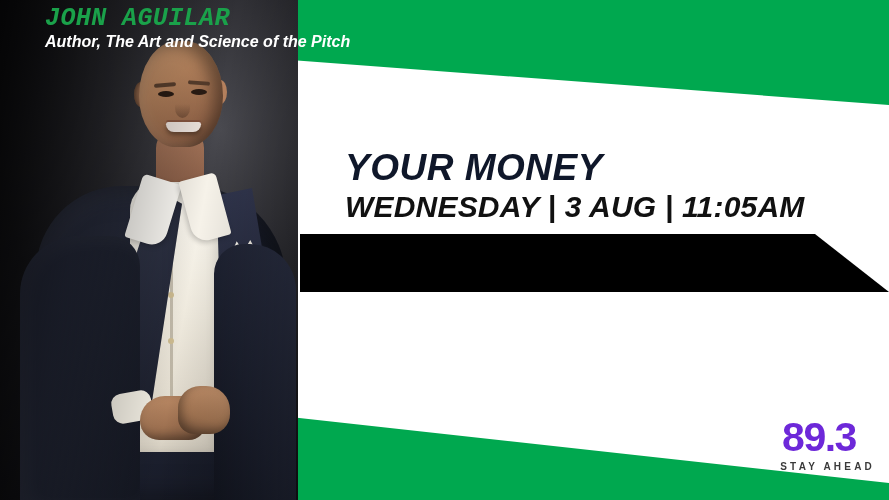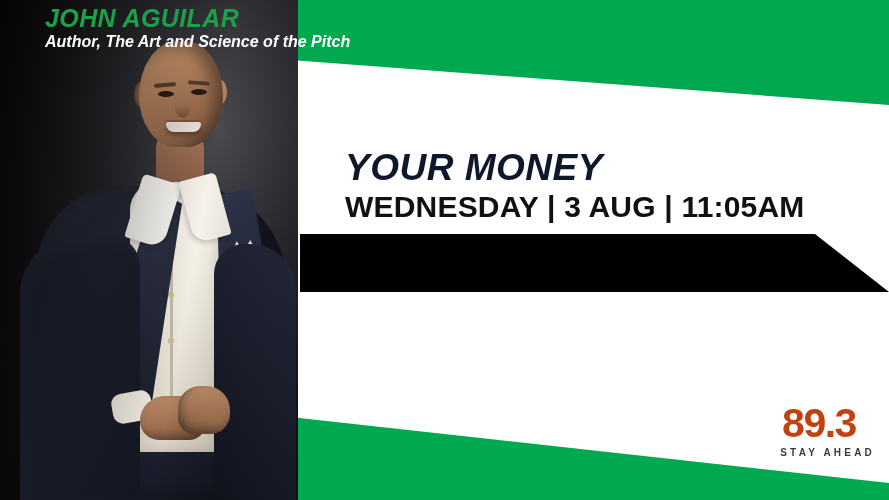--- a/index.html
+++ b/index.html
@@ -216,20 +216,21 @@
     font-style: italic;
     letter-spacing: 0.5px;
     color: #0f172a;
     line-height: 1.0;
     white-space: nowrap;
   }
   .title-sub {
     margin-top: 6px;
     font-size: 30px;
     font-weight: bold;
+    font-style: italic;
     letter-spacing: 0.2px;
     color: #111111;
     line-height: 1.0;
     white-space: nowrap;
   }
 
   
   .name-banner {
     position: absolute;
     left: 300px;
@@ -242,20 +243,21 @@
   .name-text {
     position: absolute;
     left: 45px;
     top: 4px;
     font-size: 25px;
     font-weight: bold;
     font-style: italic;
     letter-spacing: 0.4px;
     color: #1aa14a;
     white-space: nowrap;
+    font-family: Liberation Mono, monospace;
   }
   .name-role {
     position: absolute;
     left: 45px;
     top: 33px;
     font-size: 16px;
     font-weight: bold;
     font-style: italic;
     color: #ffffff;
     white-space: nowrap;
@@ -275,23 +277,23 @@
     font-weight: bold;
     font-style: italic;
     letter-spacing: -0.8px;
     white-space: nowrap;
   }
   .logo-money { color: #00a84f; }
   .logo-fm { color: #111111; }
   .logo-freq {
     font-size: 41px;
     font-weight: bold;
-    color: #c2410c;
+    color: #6d28d9;
     letter-spacing: -1.5px;
-    margin-top: 3px;
+    margin-top: 17px;
   }
   .logo-tag {
     font-size: 10px;
     font-weight: bold;
     color: #3a3a3a;
     letter-spacing: 3.2px;
     margin-top: 4px;
     white-space: nowrap;
     text-align: right;
   }

